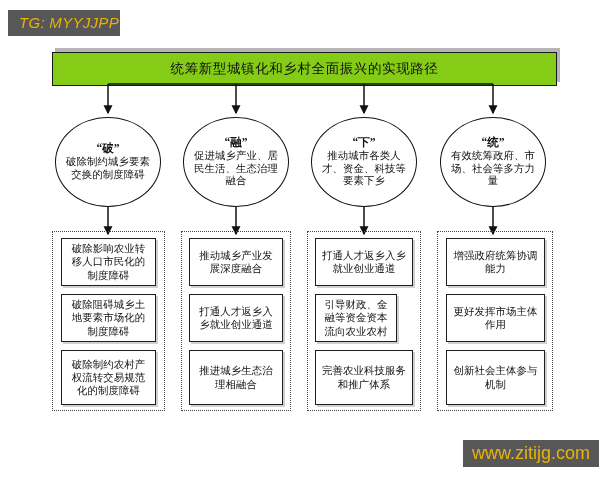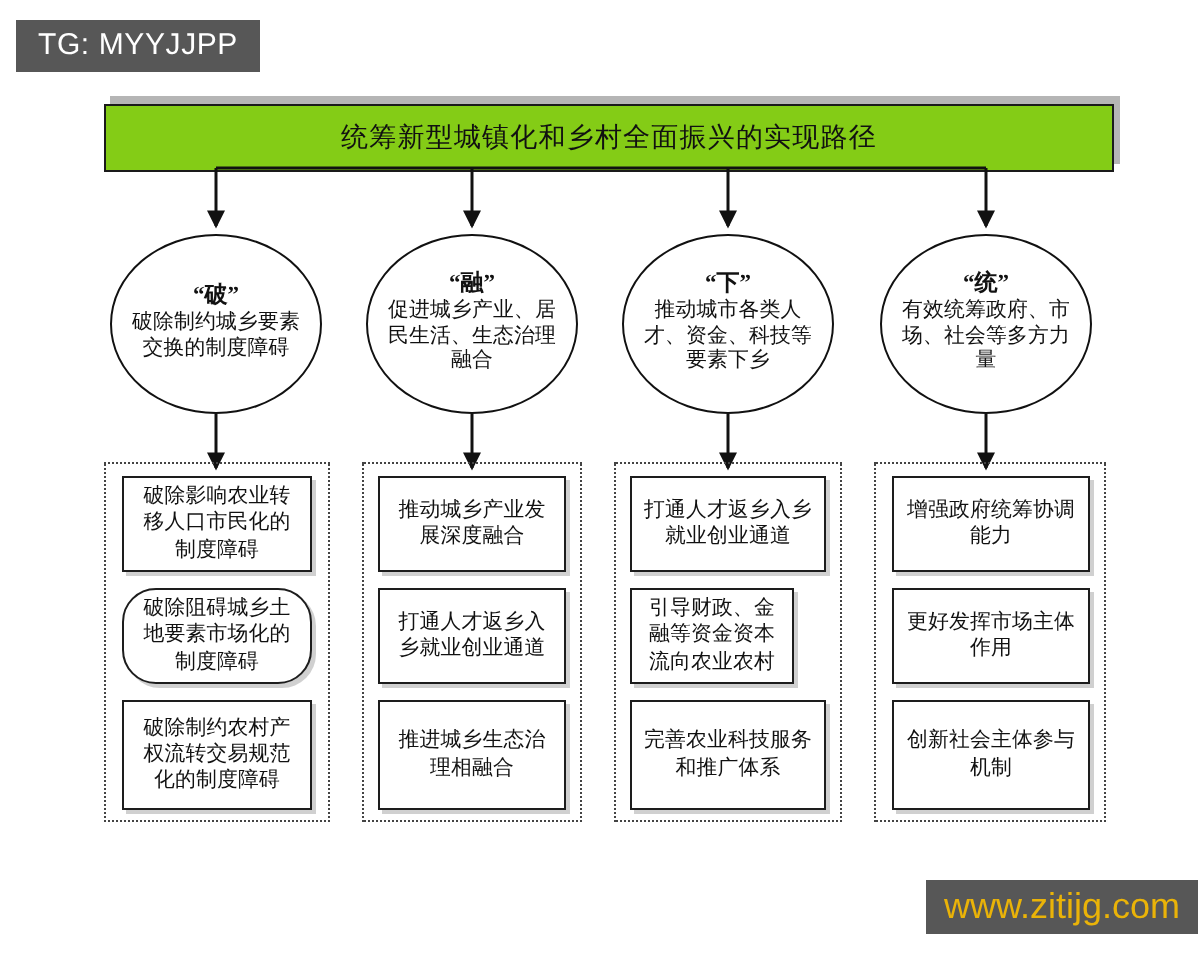--- a/index.html
+++ b/index.html
@@ -15,28 +15,29 @@
     font-family: "Liberation Serif", "DejaVu Serif", serif;
     color: #111111;
   }
 
   
   #tg-badge {
     position: absolute;
     left: 8px;
     top: 10px;
     background: #575757;
-    color: #ffffff;
+    color: #eab308;
     font-family: "Liberation Sans", sans-serif;
     font-size: 15px;
     letter-spacing: 0.3px;
-    padding: 5px 11px 6px 11px;
+    padding: 5px 1px 6px 11px;
     line-height: 1;
     white-space: nowrap;
     z-index: 30;
+    font-style: italic;
   }
 
   
   #watermark {
     position: absolute;
     left: 463px;
     top: 440px;
     background: #575757;
     color: #eab308;
     font-family: "Liberation Sans", sans-serif;
@@ -194,21 +195,21 @@
 </div>
 
 <div class="group" style="left:52px;  width:113px;"></div>
 <div class="group" style="left:181px; width:110px;"></div>
 <div class="group" style="left:307px; width:114px;"></div>
 <div class="group" style="left:437px; width:116px;"></div>
 
 <div class="leaf" style="left:61px; top:238px; width:95px; height:48px;">
   <span class="ltxt">破除影响农业转移人口市民化的制度障碍</span>
 </div>
-<div class="leaf" style="left:61px; top:294px; width:95px; height:48px;border-radius:17px;">
+<div class="leaf" style="left:61px; top:294px; width:95px; height:48px;">
   <span class="ltxt">破除阻碍城乡土地要素市场化的制度障碍</span>
 </div>
 <div class="leaf" style="left:61px; top:350px; width:95px; height:55px;">
   <span class="ltxt">破除制约农村产权流转交易规范化的制度障碍</span>
 </div>
 
 <div class="leaf" style="left:189px; top:238px; width:94px; height:48px;">
   <span class="ltxt">推动城乡产业发展深度融合</span>
 </div>
 <div class="leaf" style="left:189px; top:294px; width:94px; height:48px;">

